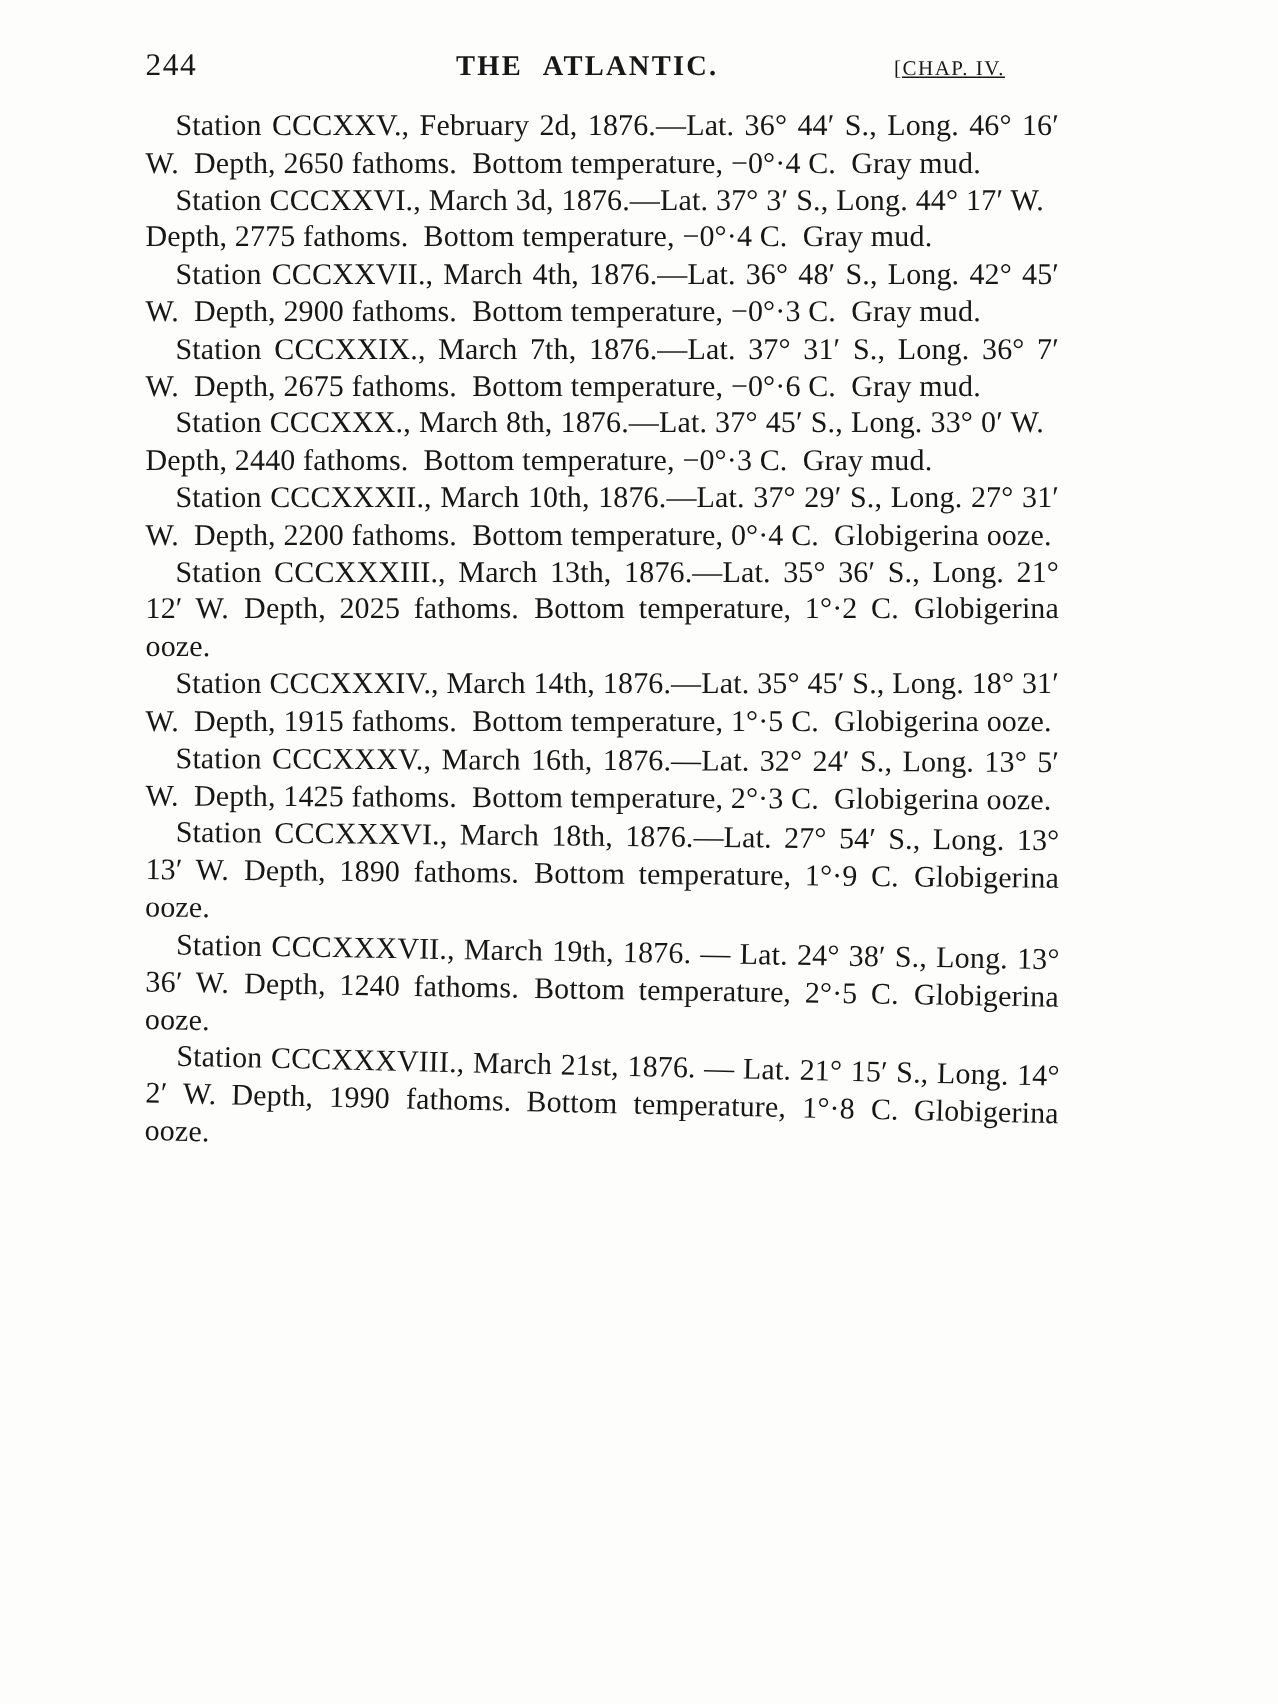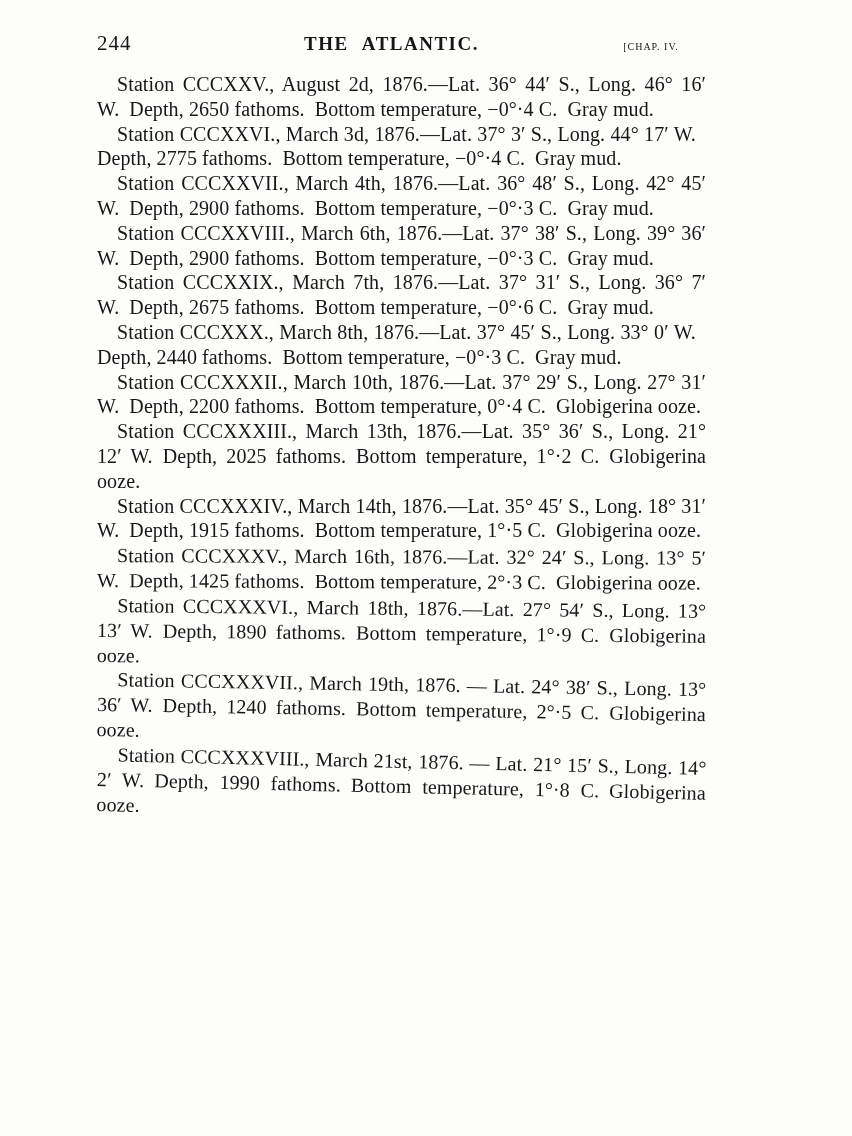--- a/index.html
+++ b/index.html
@@ -28,24 +28,25 @@
   .runtitle {
     flex: 1;
     text-align: center;
     font-size: 19px;
     font-weight: bold;
     letter-spacing: 1.5px;
     word-spacing: 8px;
   }
   .chap {
     width: 110px;
-    text-align: center;
-    font-size: 10px;
+    text-align: left;
+    font-size: 14px;
     letter-spacing: 1px;
     white-space: nowrap;
+    text-decoration: underline;
   }
   .bodyblock {
     position: absolute;
     left: 97px;
     top: 72px;
     width: 609px;
     font-size: 20px;
     line-height: 24.8px;
     text-align: justify;
     letter-spacing: 0.1px;
@@ -66,24 +67,23 @@
 
 <div class="page">
 
   <header class="pagehead">
     <span class="pageno">244</span>
     <span class="runtitle">THE ATLANTIC.</span>
     <span class="chap">[CHAP. IV.</span>
   </header>
 
   <main class="bodyblock">
-    <p class="entry">Station CCCXXV., August 2d, 1876.—Lat. 36° 44′ S., Long. 46° 16′ W. Depth, 2650 fathoms. Bottom temperature, −0°·4 C. Gray mud.</p>
+    <p class="entry">Station CCCXXV., February 2d, 1876.—Lat. 36° 44′ S., Long. 46° 16′ W. Depth, 2650 fathoms. Bottom temperature, −0°·4 C. Gray mud.</p>
     <p class="entry">Station CCCXXVI., March 3d, 1876.—Lat. 37° 3′ S., Long. 44° 17′ W. Depth, 2775 fathoms. Bottom temperature, −0°·4 C. Gray mud.</p>
     <p class="entry">Station CCCXXVII., March 4th, 1876.—Lat. 36° 48′ S., Long. 42° 45′ W. Depth, 2900 fathoms. Bottom temperature, −0°·3 C. Gray mud.</p>
-    <p class="entry">Station CCCXXVIII., March 6th, 1876.—Lat. 37° 38′ S., Long. 39° 36′ W. Depth, 2900 fathoms. Bottom temperature, −0°·3 C. Gray mud.</p>
     <p class="entry">Station CCCXXIX., March 7th, 1876.—Lat. 37° 31′ S., Long. 36° 7′ W. Depth, 2675 fathoms. Bottom temperature, −0°·6 C. Gray mud.</p>
     <p class="entry">Station CCCXXX., March 8th, 1876.—Lat. 37° 45′ S., Long. 33° 0′ W. Depth, 2440 fathoms. Bottom temperature, −0°·3 C. Gray mud.</p>
     <p class="entry">Station CCCXXXII., March 10th, 1876.—Lat. 37° 29′ S., Long. 27° 31′ W. Depth, 2200 fathoms. Bottom temperature, 0°·4 C. Globigerina ooze.</p>
     <p class="entry">Station CCCXXXIII., March 13th, 1876.—Lat. 35° 36′ S., Long. 21° 12′ W. Depth, 2025 fathoms. Bottom temperature, 1°·2 C. Globigerina ooze.</p>
     <p class="entry">Station CCCXXXIV., March 14th, 1876.—Lat. 35° 45′ S., Long. 18° 31′ W. Depth, 1915 fathoms. Bottom temperature, 1°·5 C. Globigerina ooze.</p>
     <p class="entry tilt-a">Station CCCXXXV., March 16th, 1876.—Lat. 32° 24′ S., Long. 13° 5′ W. Depth, 1425 fathoms. Bottom temperature, 2°·3 C. Globigerina ooze.</p>
     <p class="entry tilt-b">Station CCCXXXVI., March 18th, 1876.—Lat. 27° 54′ S., Long. 13° 13′ W. Depth, 1890 fathoms. Bottom temperature, 1°·9 C. Globigerina ooze.</p>
     <p class="entry tilt-c">Station CCCXXXVII., March 19th, 1876. — Lat. 24° 38′ S., Long. 13° 36′ W. Depth, 1240 fathoms. Bottom temperature, 2°·5 C. Globigerina ooze.</p>
     <p class="entry tilt-d">Station CCCXXXVIII., March 21st, 1876. — Lat. 21° 15′ S., Long. 14° 2′ W. Depth, 1990 fathoms. Bottom temperature, 1°·8 C. Globigerina ooze.</p>
   </main>

